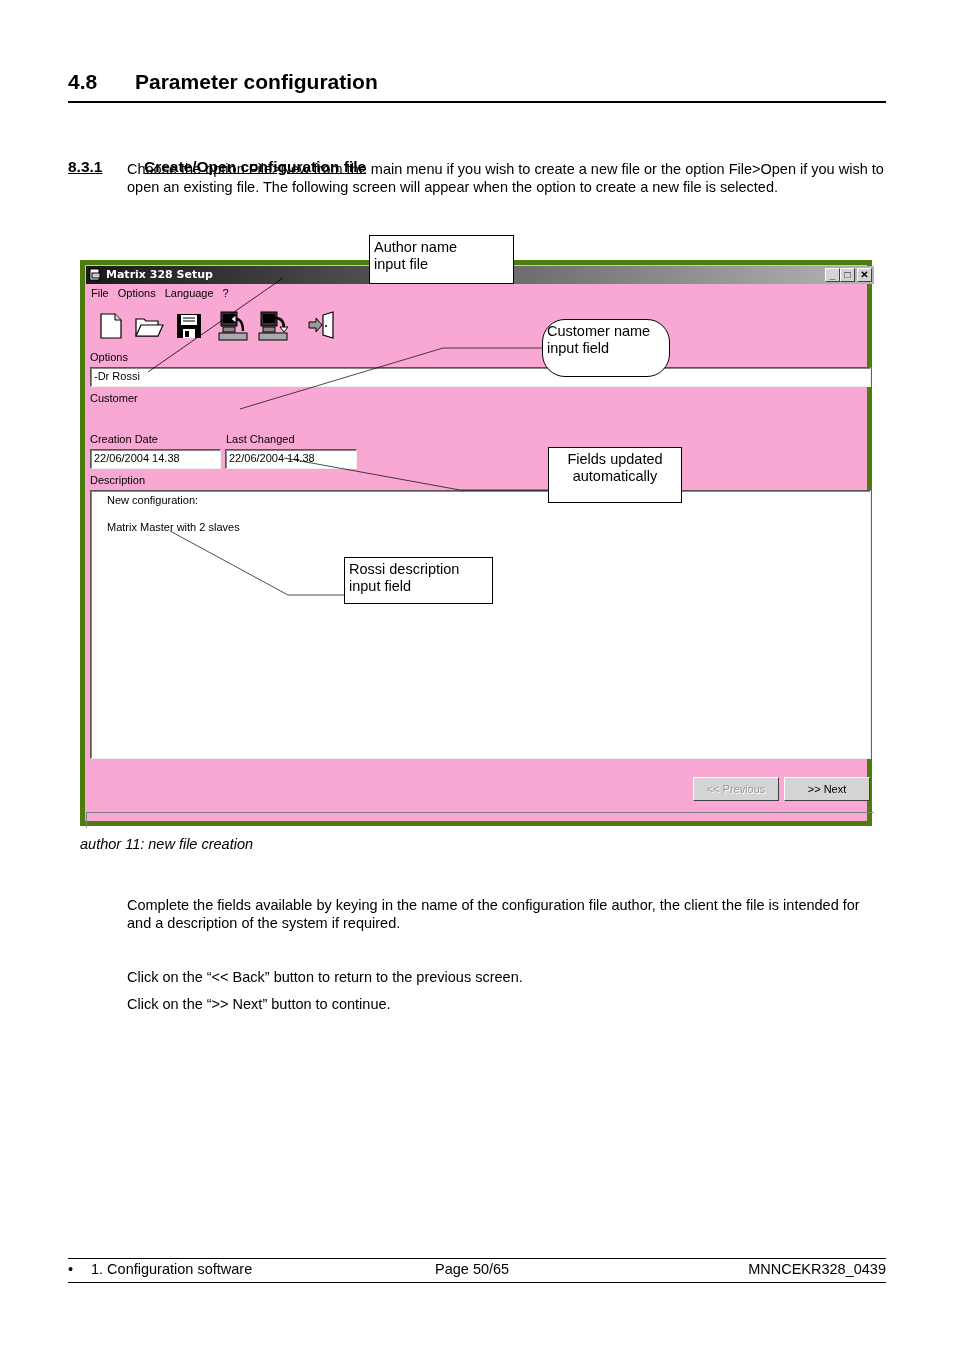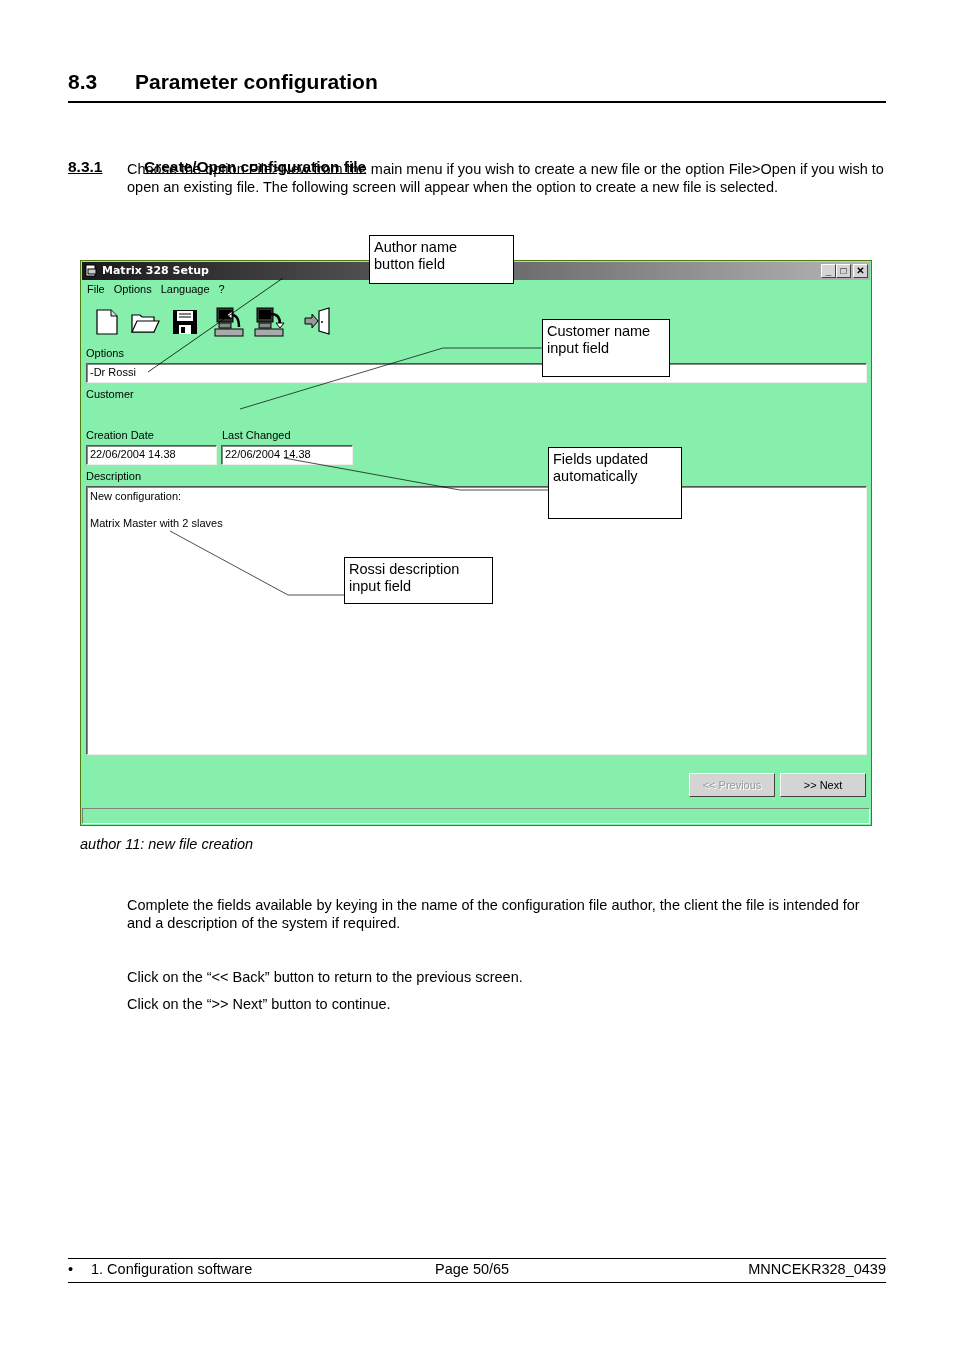--- a/index.html
+++ b/index.html
@@ -8,49 +8,49 @@
 
   .h1 { left: 68px; top: 70px; font-size: 21px; font-weight: bold; }
   .h1 .num { display: inline-block; width: 67px; }
   .h1-rule { left: 68px; top: 101px; width: 818px; height: 2px; background: #000; }
   .h2 { left: 68px; top: 126px; font-size: 15.5px; font-weight: bold; }
   .h2 .num { text-decoration: underline; display: inline-block; width: 76px; margin-top: 32px; }
   .h2 .ttl { text-decoration: underline; }
   .para { left: 127px; font-size: 14.5px; line-height: 18px; width: 760px; }
 
   
-  .win { left: 80px; top: 260px; width: 792px; height: 566px; background: #86efac; border: 1px solid #4d7c0f; box-sizing: border-box; }
+  .win { left: 80px; top: 260px; width: 792px; height: 566px; background: #f9a8d4; border: 5px solid #4d7c0f; box-sizing: border-box; }
   .titlebar { left: 1px; top: 1px; width: 788px; height: 18px; background: linear-gradient(to right, #1a1a1a 0%, #555 40%, #b5b5b5 100%); }
   .title-icon { left: 3px; top: 2px; width: 13px; height: 13px; }
   .title-text { left: 20px; top: 2px; font-family: "DejaVu Sans", sans-serif; font-weight: bold; font-size: 11px; color: #fff; }
   .tbtn { top: 2px; width: 15px; height: 14px; background: #d4d4d4; border: 1px solid; border-color: #fff #404040 #404040 #fff; box-sizing: border-box; font-size: 10px; line-height: 12px; text-align: center; font-weight: bold; }
   .menubar { left: 6px; top: 22px; font-size: 11px; }
   .menubar span { margin-right: 9px; }
   .toolbar { left: 8px; top: 44px; height: 34px; }
   .tool { position: absolute; top: 0; width: 32px; height: 34px; }
   .lbl { font-size: 11px; }
   .field { background: #fff; border: 1px solid; border-color: #555 #eee #eee #555; box-shadow: inset 1px 1px 0 #888; box-sizing: border-box; font-size: 11px; padding: 2px 3px; height: 20px; }
-  .desc { background: #fff; border: 1px solid; border-color: #555 #eee #eee #555; box-shadow: inset 1px 1px 0 #888; box-sizing: border-box; font-size: 11px; padding: 3px 3px; white-space: pre-line; line-height: 13.5px; }
+  .desc { background: #fff; border: 1px solid; border-color: #555 #eee #eee #555; box-shadow: inset 1px 1px 0 #888; box-sizing: border-box; font-size: 11px; padding: 3px 16px; white-space: pre-line; line-height: 13.5px; }
   .wbtn { height: 24px; width: 86px; background: #d4d4d4; border: 1px solid; border-color: #fff #404040 #404040 #fff; box-sizing: border-box; font-size: 11px; text-align: center; line-height: 22px; }
   .wbtn.disabled { color: #999; text-shadow: 1px 1px 0 #fff; }
   .statusbar { left: 1px; top: 547px; width: 788px; height: 16px; border: 1px solid; border-color: #808080 #fff #fff #808080; box-sizing: border-box; }
 
   
   .callout { background: #fff; border: 1px solid #000; box-sizing: border-box; font-size: 14.5px; line-height: 17px; padding: 3px 4px; white-space: pre-line; }
   svg.leaders { position: absolute; left: 0; top: 0; width: 954px; height: 1351px; pointer-events: none; }
 
   .caption { left: 80px; top: 836px; font-size: 14.5px; font-style: italic; }
   .footer-rule { left: 68px; width: 818px; height: 1px; background: #000; }
   .footer { top: 1261px; font-size: 14.5px; }
 </style>
 </head>
 <body>
 
 <div class="abs h1">
-  <span class="num">8.3</span><span>Parameter configuration</span>
+  <span class="num">4.8</span><span>Parameter configuration</span>
 </div>
 <div class="abs h1-rule"></div>
 <div class="abs h2">
   <span class="num">8.3.1</span><span class="ttl">Create/Open configuration file</span>
 </div>
 <div class="abs para" style="top:160px;">Choose the option File&gt;New from the main menu if you wish to create a new file or the option File&gt;Open if you wish to open an existing file. The following screen will appear when the option to create a new file is selected.</div>
 
 <div class="abs win">
   <div class="abs titlebar">
     <svg class="abs title-icon" viewBox="0 0 13 13">
@@ -130,24 +130,24 @@
 </div>
 
 <svg class="leaders">
   <line x1="148" y1="372" x2="283" y2="278" stroke="#000" stroke-width="0.8"></line>
   <polyline points="240,409 443,348 542,348" fill="none" stroke="#000" stroke-width="0.7"></polyline>
   <polyline points="284,458 460,490 548,490" fill="none" stroke="#000" stroke-width="0.7"></polyline>
   <polyline points="170,531 288,595 344,595" fill="none" stroke="#000" stroke-width="0.7"></polyline>
 </svg>
 
 <div class="abs callout" style="left:369px;top:235px;width:145px;height:49px;">Author name
- button field</div>
-<div class="abs callout" style="left:542px;top:319px;width:128px;height:58px;">Customer name
+ input file</div>
+<div class="abs callout" style="left:542px;top:319px;width:128px;height:58px;border-radius:23px;">Customer name
 input field</div>
-<div class="abs callout" style="left:548px;top:447px;width:134px;height:72px;">Fields updated
+<div class="abs callout" style="left:548px;top:447px;width:134px;height:56px;text-align:center;">Fields updated
 automatically</div>
 <div class="abs callout" style="left:344px;top:557px;width:149px;height:47px;">Rossi description
 input field</div>
 
 <div class="abs caption">author 11: new file creation</div>
 
 <div class="abs para" style="top:896px;">Complete the fields available by keying in the name of the configuration file author, the client the file is intended for and a description of the system if required.</div>
 <div class="abs para" style="top:968px;">Click on the “&lt;&lt;  Back” button to return to the previous screen.</div>
 <div class="abs para" style="top:995px;">Click on the “&gt;&gt;  Next” button to continue.</div>
 

